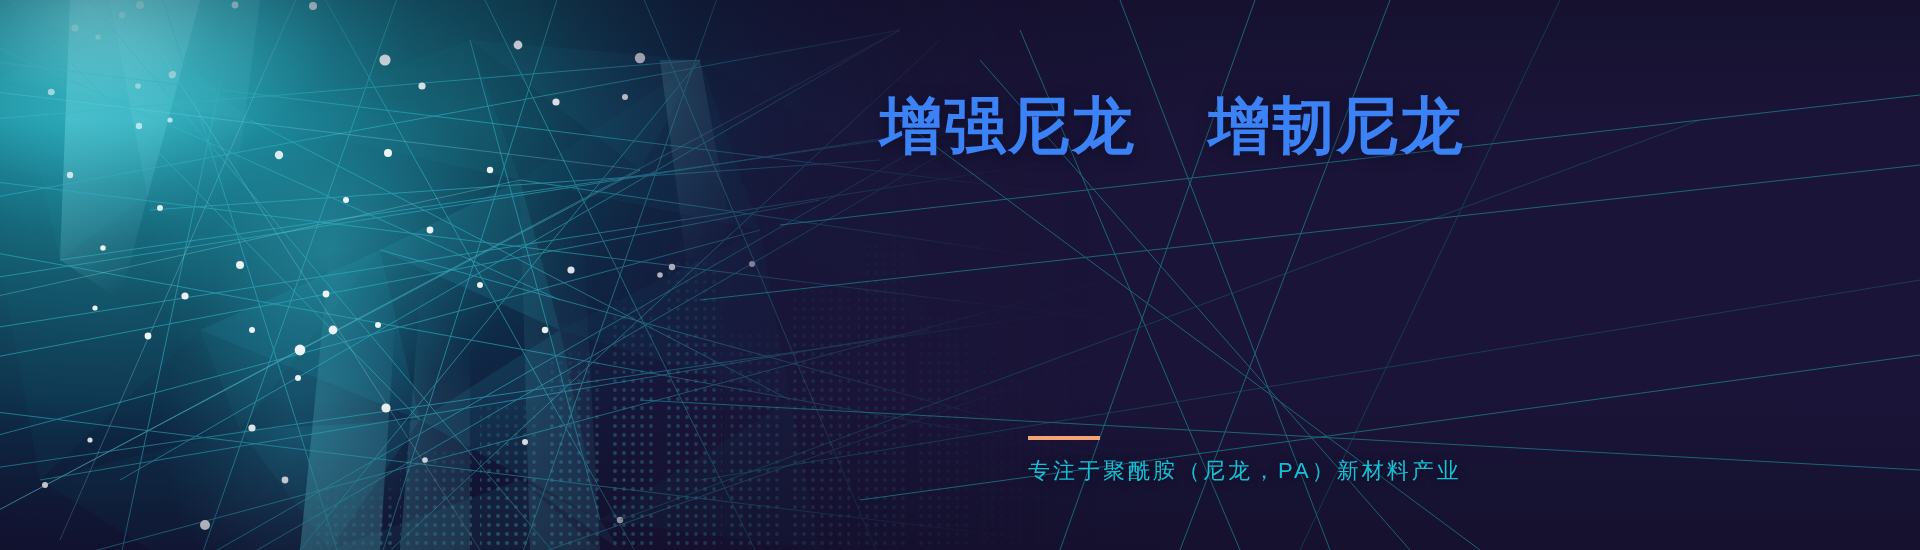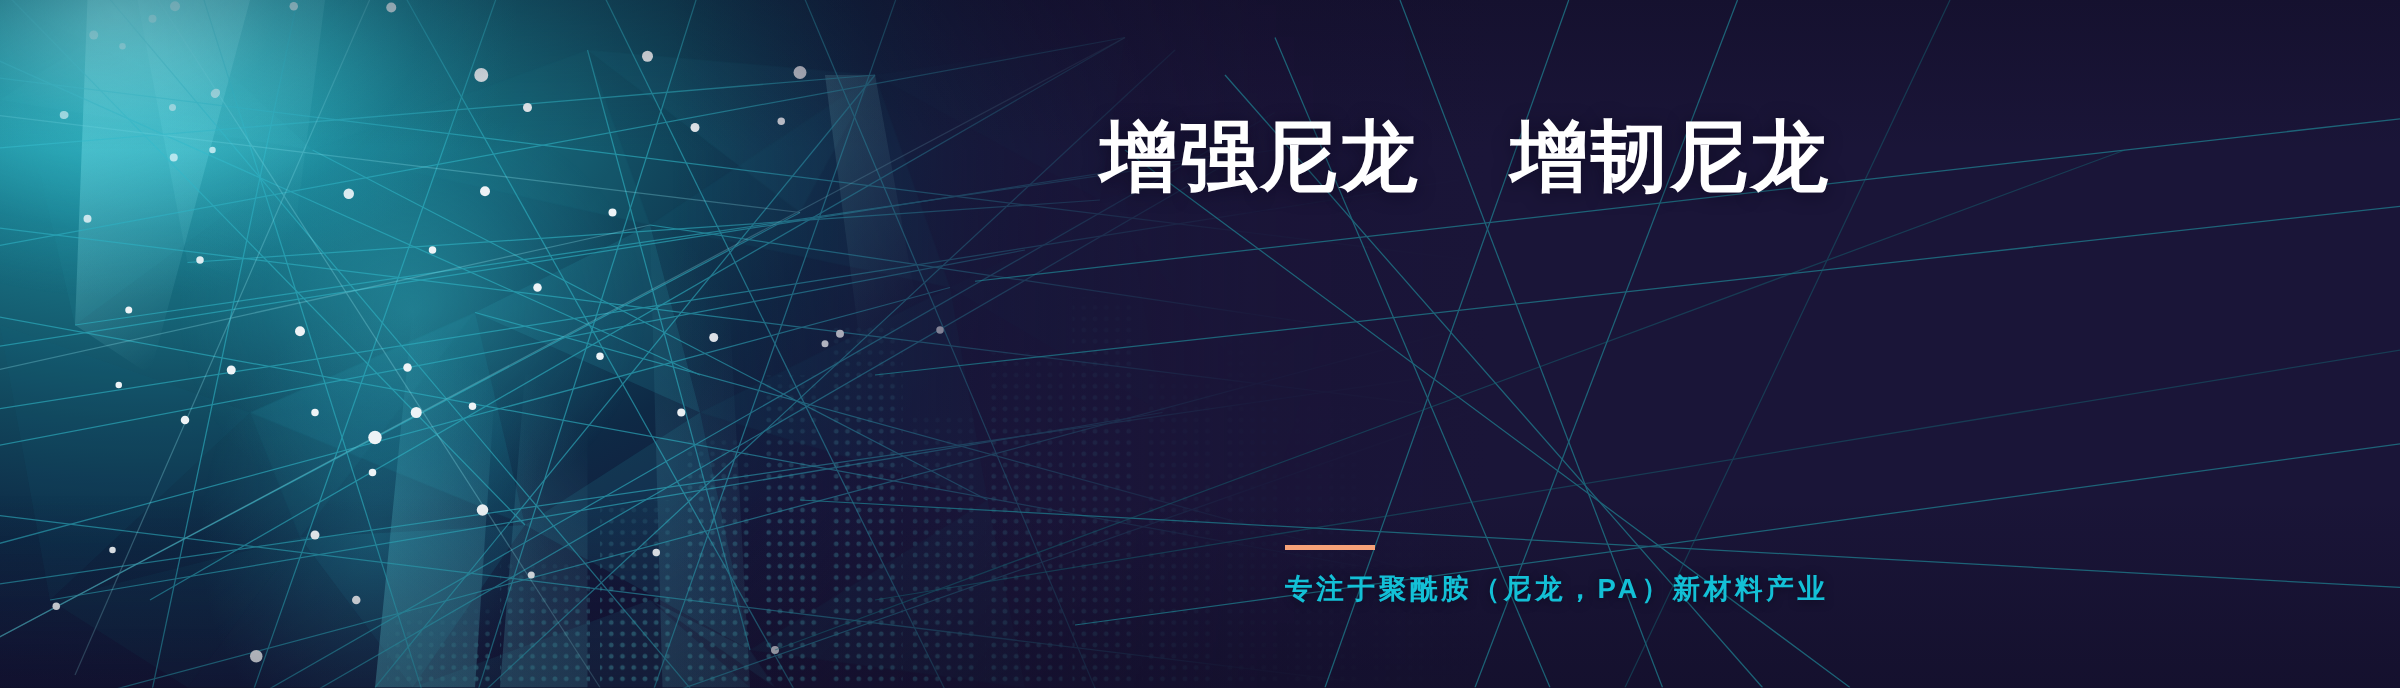--- a/index.html
+++ b/index.html
@@ -49,21 +49,21 @@
   #content {
     position: absolute;
     left: 880px;
     top: 0;
     width: 700px;
     height: 550px;
   }
   .headline {
     position: absolute;
     left: 0;
-    color: #ffffff;
+    color: #3b82f6;
     font-size: 62px;
     font-weight: bold;
     letter-spacing: 2px;
     line-height: 1;
     white-space: nowrap;
     text-shadow: 0 2px 14px rgba(8,6,22,0.55);
   }
   #headline-1 { top: 95px; }
   #headline-2 { top: 182px; }
   .headline .gap { display: inline-block; width: 34px; }
@@ -75,21 +75,21 @@
     width: 72px;
     height: 4px;
     background: #f7a278;
   }
   #subtitle {
     position: absolute;
     left: 148px;
     top: 456px;
     color: #13c0d6;
     font-size: 22px;
-    font-weight: bold;
+    font-weight: normal;
     letter-spacing: 3px;
     white-space: nowrap;
     text-shadow: 0 1px 8px rgba(8,6,22,0.6);
   }
 </style>
 </head>
 <body>
 
 <div id="banner">
 

